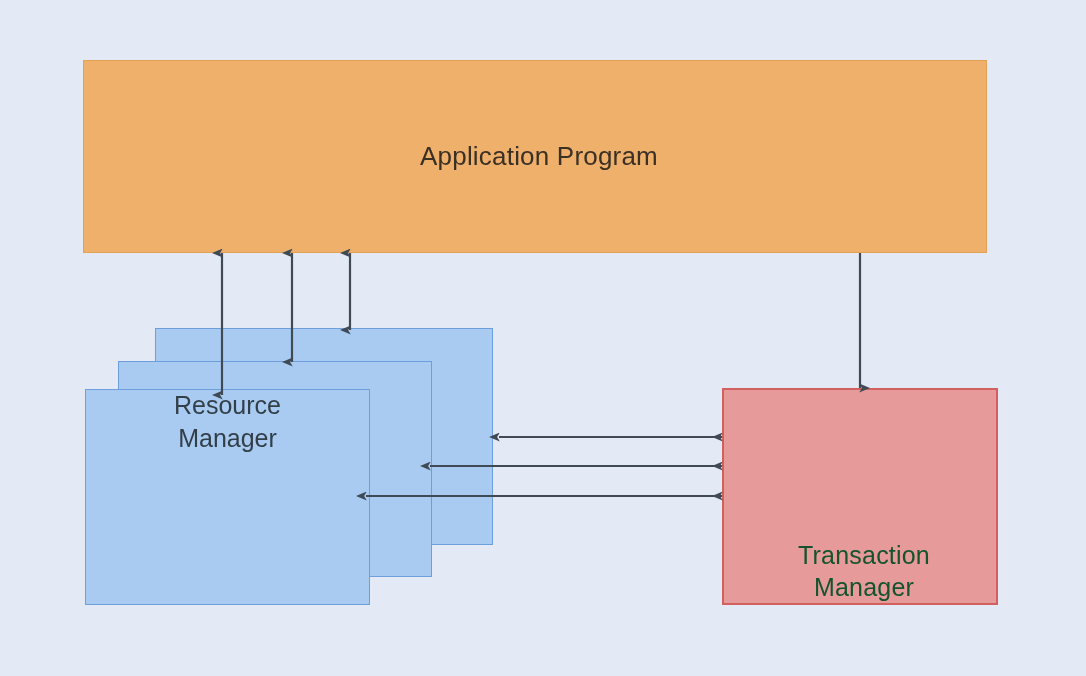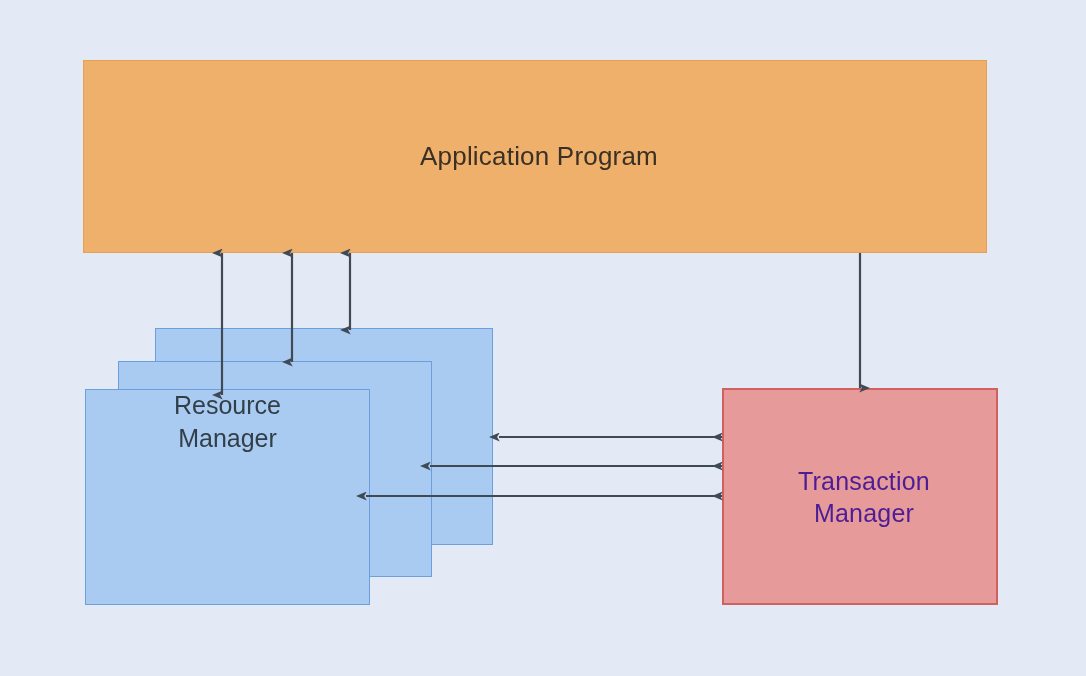--- a/index.html
+++ b/index.html
@@ -42,22 +42,23 @@
     z-index: 5;
   }
   .node-tm {
     left: 722px;
     top: 388px;
     width: 276px;
     height: 217px;
     background: #e79a9a;
     border: 2px solid #d2605f;
     font-size: 25px;
-    color: #4c1d95;
+    color: #14532d;
     z-index: 5;
+    align-items: flex-end;
   }
   .rm-box {
     position: absolute;
     box-sizing: border-box;
     background: #a9cbf2;
     border: 1.5px solid #6e9fdd;
   }
   .rm-back  { left: 155px; top: 328px; width: 338px; height: 217px; z-index: 1; }
   .rm-mid   { left: 118px; top: 361px; width: 314px; height: 216px; z-index: 2; }
   .rm-front { left:  85px; top: 389px; width: 285px; height: 216px; z-index: 3; }

